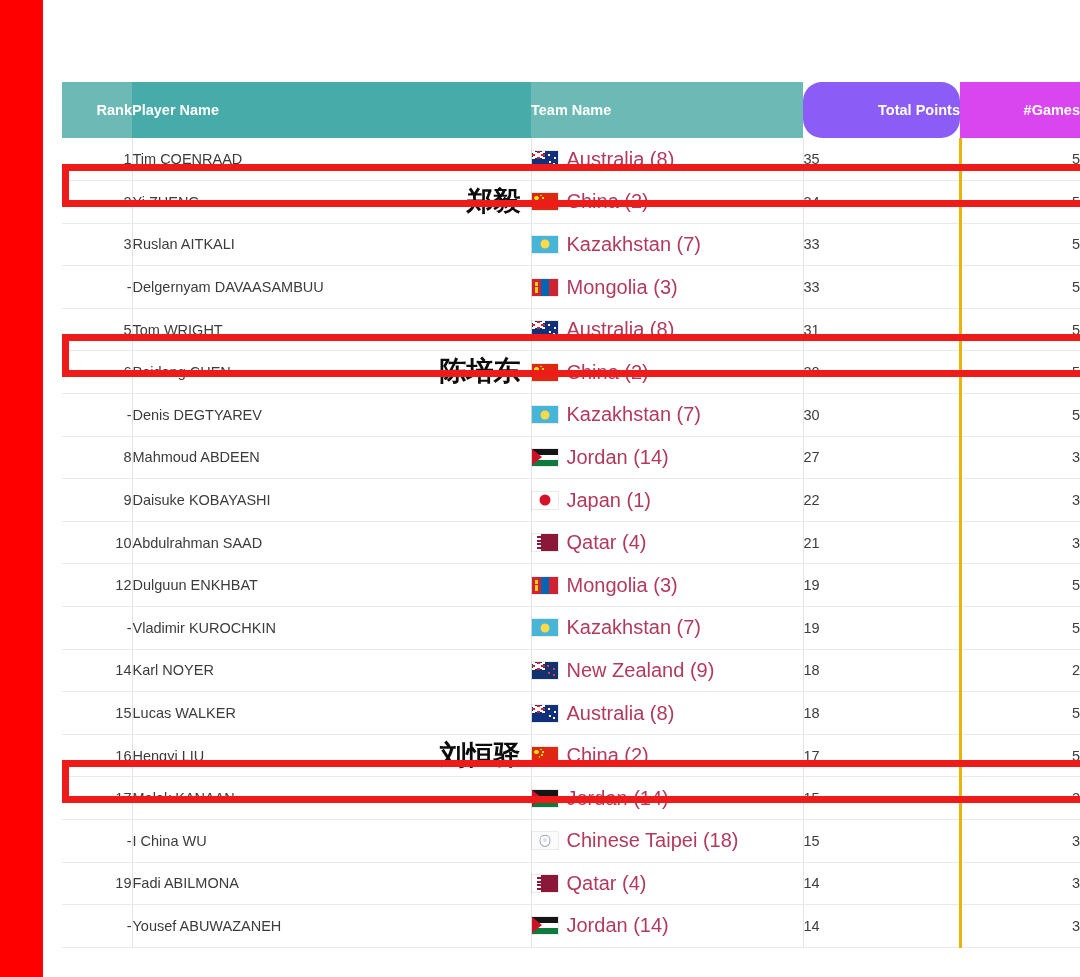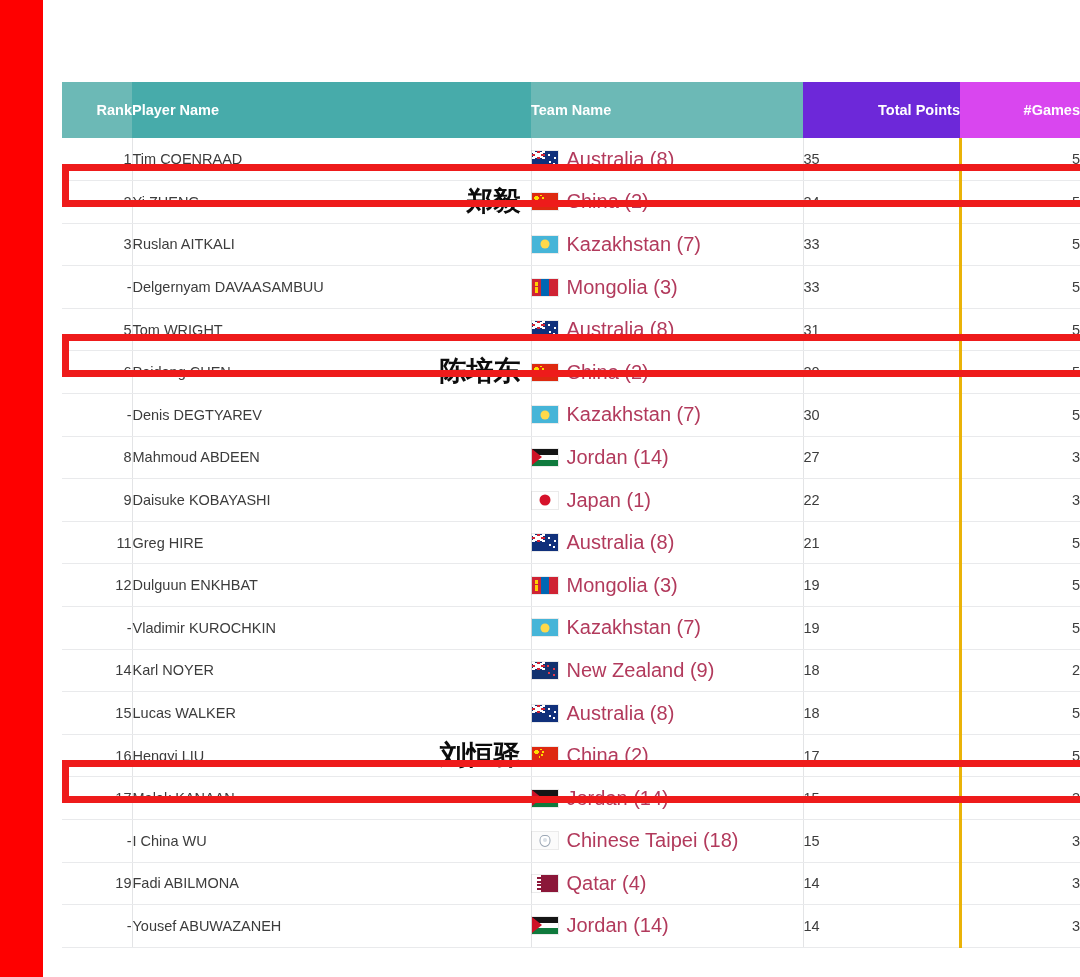--- a/index.html
+++ b/index.html
@@ -68,21 +68,21 @@
     height: 56px;
     color: #ffffff;
     font-size: 14.5px;
     font-weight: bold;
     vertical-align: middle;
     box-sizing: border-box;
   }
   th.c-rank   { background: #6cb9b6; text-align: right; padding-right: 13px; }
   th.c-player { background: #47abaa; text-align: left;  padding-left: 13px;  }
   th.c-team   { background: #6cb9b6; text-align: left;  padding-left: 12px;  }
-  th.c-points { background: #6d28d9; text-align: right; padding-right: 14px; }
+  th.c-points { background: #8b5cf6; text-align: right; padding-right: 14px; border-radius: 19px; }
   th.c-games  { background: #d946ef; text-align: right; padding-right: 14px; }
 
   
   tbody tr { height: 42.6px; }
   tbody td {
     font-size: 14.5px;
     color: #3c3c3c;
     vertical-align: middle;
     background: #ffffff;
     border-bottom: 1px solid #e9eaec;
@@ -432,30 +432,30 @@
           <td class="c-team">
             <span class="team-wrap">
               <span class="flag flag-jp"></span>
               <span class="team-label">Japan (1)</span>
             </span>
           </td>
           <td class="c-points">22</td>
           <td class="c-games">3</td>
         </tr>
         <tr>
-          <td class="c-rank">11</td>
-          <td class="c-player"><span class="player-name">Greg HIRE</span></td>
-          <td class="c-team">
-            <span class="team-wrap">
-              <span class="flag flag-au"></span>
-              <span class="team-label">Australia (8)</span>
+          <td class="c-rank">10</td>
+          <td class="c-player"><span class="player-name">Abdulrahman SAAD</span></td>
+          <td class="c-team">
+            <span class="team-wrap">
+              <span class="flag flag-qa"></span>
+              <span class="team-label">Qatar (4)</span>
             </span>
           </td>
           <td class="c-points">21</td>
-          <td class="c-games">5</td>
+          <td class="c-games">3</td>
         </tr>
         <tr>
           <td class="c-rank">12</td>
           <td class="c-player"><span class="player-name">Dulguun ENKHBAT</span></td>
           <td class="c-team">
             <span class="team-wrap">
               <span class="flag flag-mn"></span>
               <span class="team-label">Mongolia (3)</span>
             </span>
           </td>

